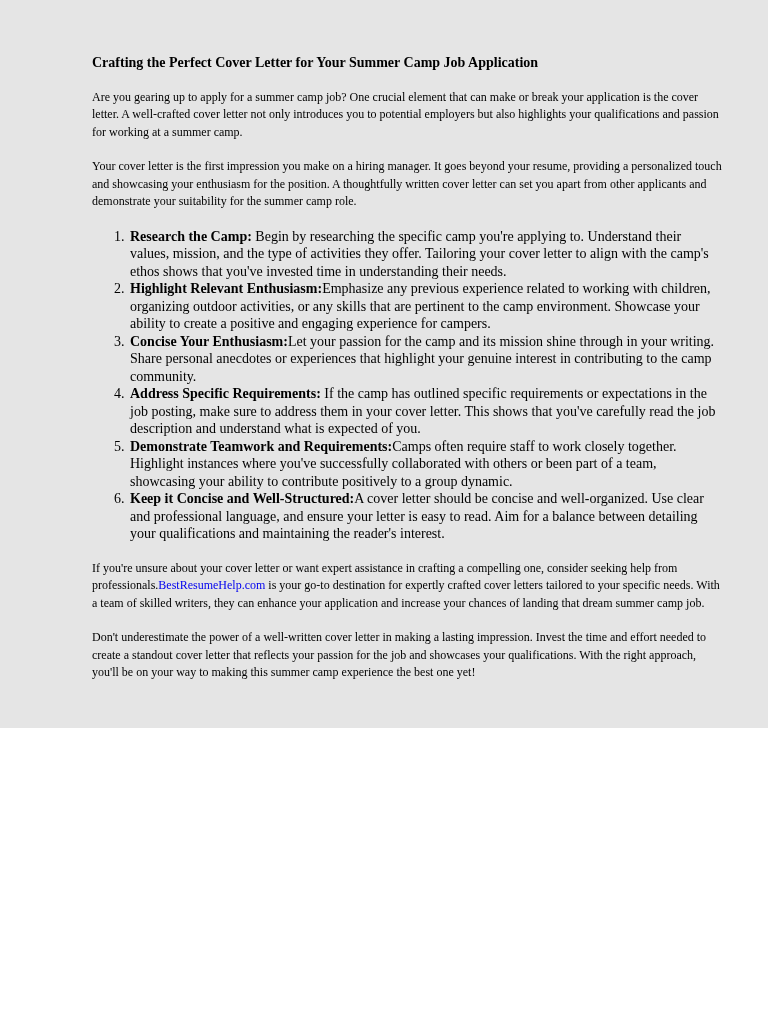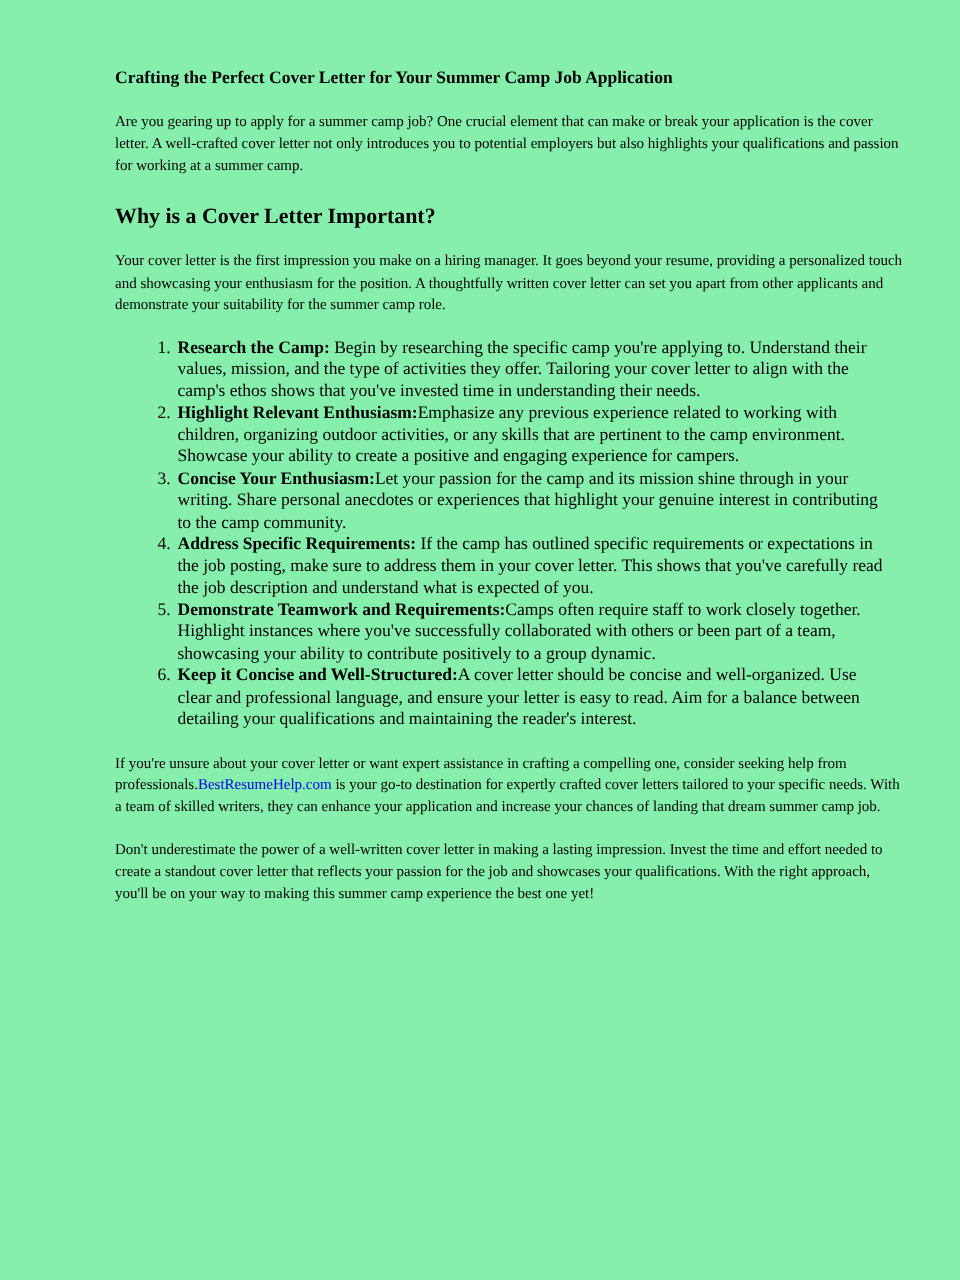--- a/index.html
+++ b/index.html
@@ -10,23 +10,23 @@
   body {
     width: 768px;
     height: 1024px;
     color: #000000;
     font-family: "Liberation Serif", "DejaVu Serif", serif;
     overflow: hidden;
   }
   .page {
     box-sizing: border-box;
     width: 768px;
-    height: 1024px;
+    height: 728px;
     padding: 54px 46px 0 92px;
-    background: #86efac;
+    background: #e5e5e5;
   }
   .doc-title {
     font-size: 14px;
     font-weight: 700;
     line-height: 17.5px;
     margin: 0 0 17px 0;
   }
   .para {
     font-size: 12px;
     line-height: 17.5px;
@@ -34,21 +34,21 @@
   }
   .section-heading {
     font-size: 17.5px;
     font-weight: 700;
     line-height: 22px;
     margin: 20px 0 14px 0;
   }
   ol.tips-list {
     font-size: 14px;
     line-height: 17.5px;
-    margin: 17px 12px;
+    margin: 17px 0;
     padding-left: 36px;
   }
   ol.tips-list li {
     padding-left: 2px;
   }
   .lead {
     font-weight: 700;
   }
   a.doc-link {
     font-weight: 400;
@@ -58,21 +58,20 @@
 </style>
 </head>
 <body style="background: rgb(255, 255, 255); color: rgb(0, 0, 0);">
 
 <div class="page">
 
   <h3 class="doc-title">Crafting the Perfect Cover Letter for Your Summer Camp Job Application</h3>
 
   <p class="para">Are you gearing up to apply for a summer camp job? One crucial element that can make or break your application is the cover letter. A well-crafted cover letter not only introduces you to potential employers but also highlights your qualifications and passion for working at a summer camp.</p>
 
-  <h2 class="section-heading">Why is a Cover Letter Important?</h2>
 
   <p class="para">Your cover letter is the first impression you make on a hiring manager. It goes beyond your resume, providing a personalized touch and showcasing your enthusiasm for the position. A thoughtfully written cover letter can set you apart from other applicants and demonstrate your suitability for the summer camp role.</p>
 
 
   <ol class="tips-list">
     <li>
       <span class="lead">Research the Camp:</span><span> Begin by researching the specific camp you're applying to. Understand their values, mission, and the type of activities they offer. Tailoring your cover letter to align with the camp's ethos shows that you've invested time in understanding their needs.</span>
     </li>
     <li>
       <span class="lead">Highlight Relevant Enthusiasm:</span><span>Emphasize any previous experience related to working with children, organizing outdoor activities, or any skills that are pertinent to the camp environment. Showcase your ability to create a positive and engaging experience for campers.</span>

